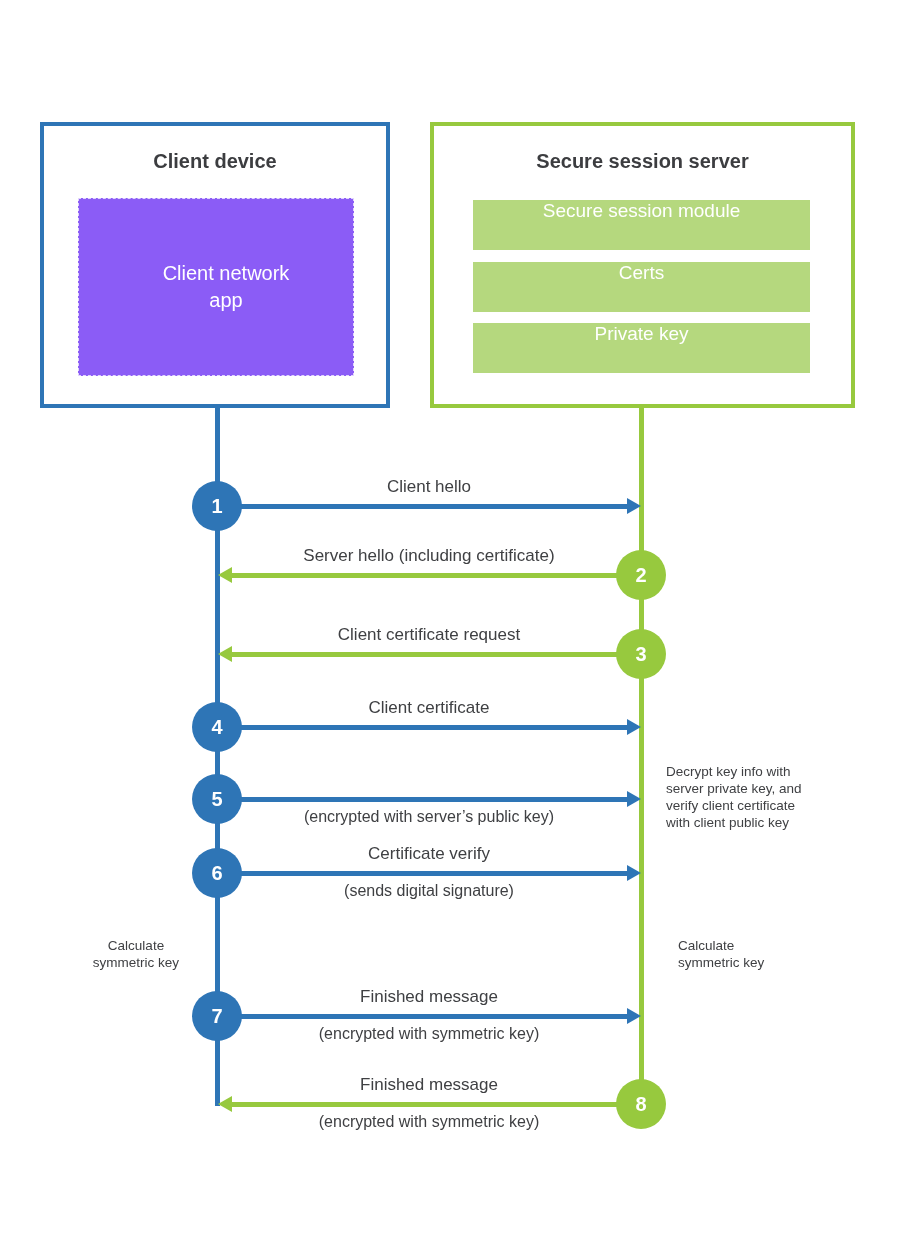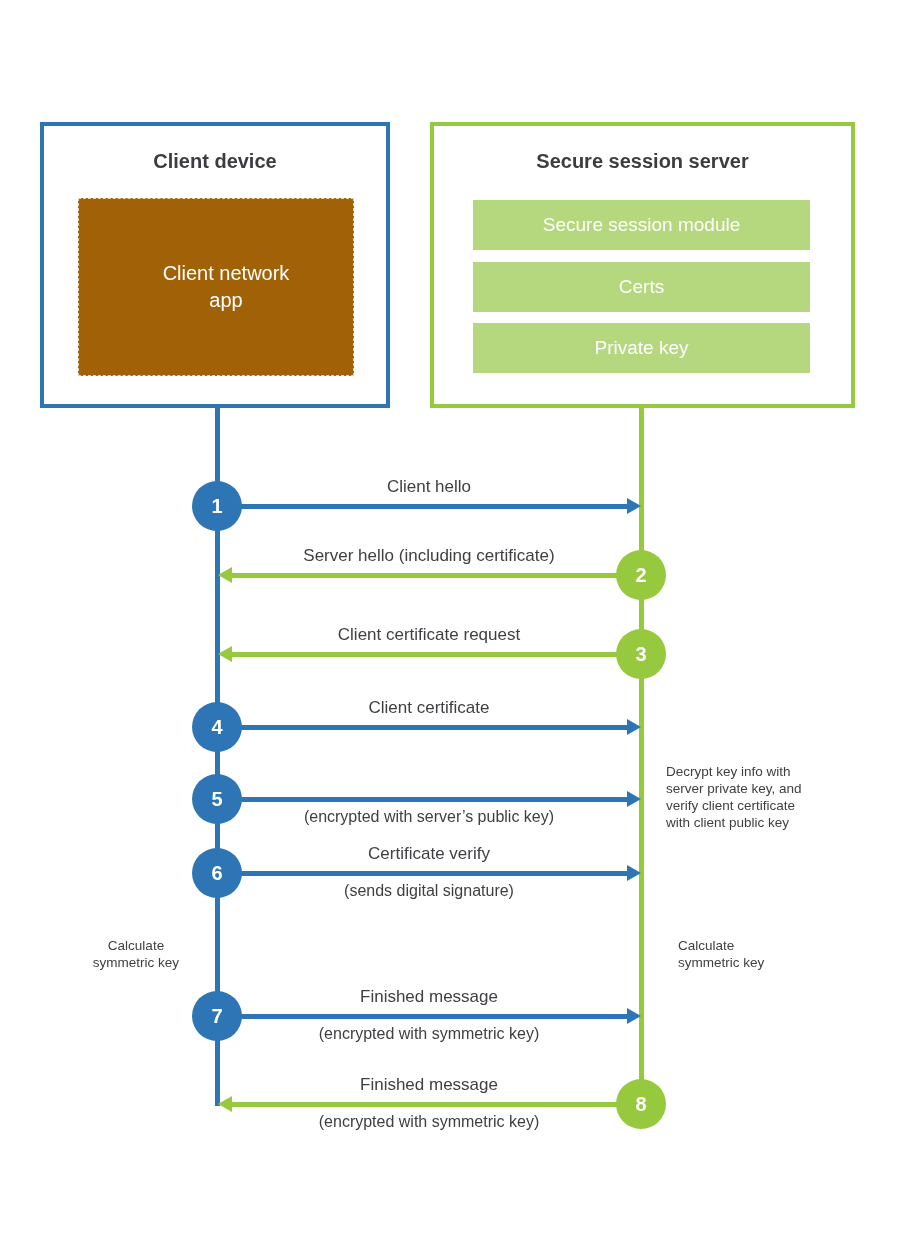--- a/index.html
+++ b/index.html
@@ -11,28 +11,28 @@
   .preline { white-space:pre-line; }
 
   .page-title { left:36px; top:28px; font-size:27px; color:#595a5e; letter-spacing:0.2px; }
 
   .entity-box { box-sizing:border-box; background:#fff; }
   .client-box { left:40px; top:122px; width:350px; height:286px; border:4px solid #2e75b6; }
   .server-box { left:430px; top:122px; width:425px; height:286px; border:4px solid #97c93e; }
   .entity-title { padding-top:24px; width:100%; text-align:center; font-size:20px; font-weight:bold; color:#3c3d40; }
 
   .app-box {
-    left:78px; top:198px; width:276px; height:178px; background:#a16207;
+    left:78px; top:198px; width:276px; height:178px; background:#8b5cf6;
     border:1px dashed rgba(255,255,255,0.75); box-sizing:border-box;
     display:flex; align-items:center; justify-content:center;
     color:#ffffff; font-size:20px; line-height:27px; text-align:center;padding-left:20px;
   }
   .module-bar {
     left:473px; width:337px; height:50px; background:#b5d87e; color:#ffffff;
-    font-size:19px; display:flex; align-items:center; justify-content:center;
+    font-size:19px; display:flex; align-items:flex-start; justify-content:center;
   }
 
   .lifeline { width:5px; top:406px; height:700px; z-index:1; }
   .blue-bg  { background:#2e75b6; }
   .green-bg { background:#97c93e; }
 
   .msg-line { height:5px; z-index:2; }
   .arrow-head { width:0; height:0; border-top:8px solid transparent; border-bottom:8px solid transparent; z-index:2; }
   .head-right { border-left:14px solid #2e75b6; }
   .head-left  { border-right:14px solid #97c93e; }

